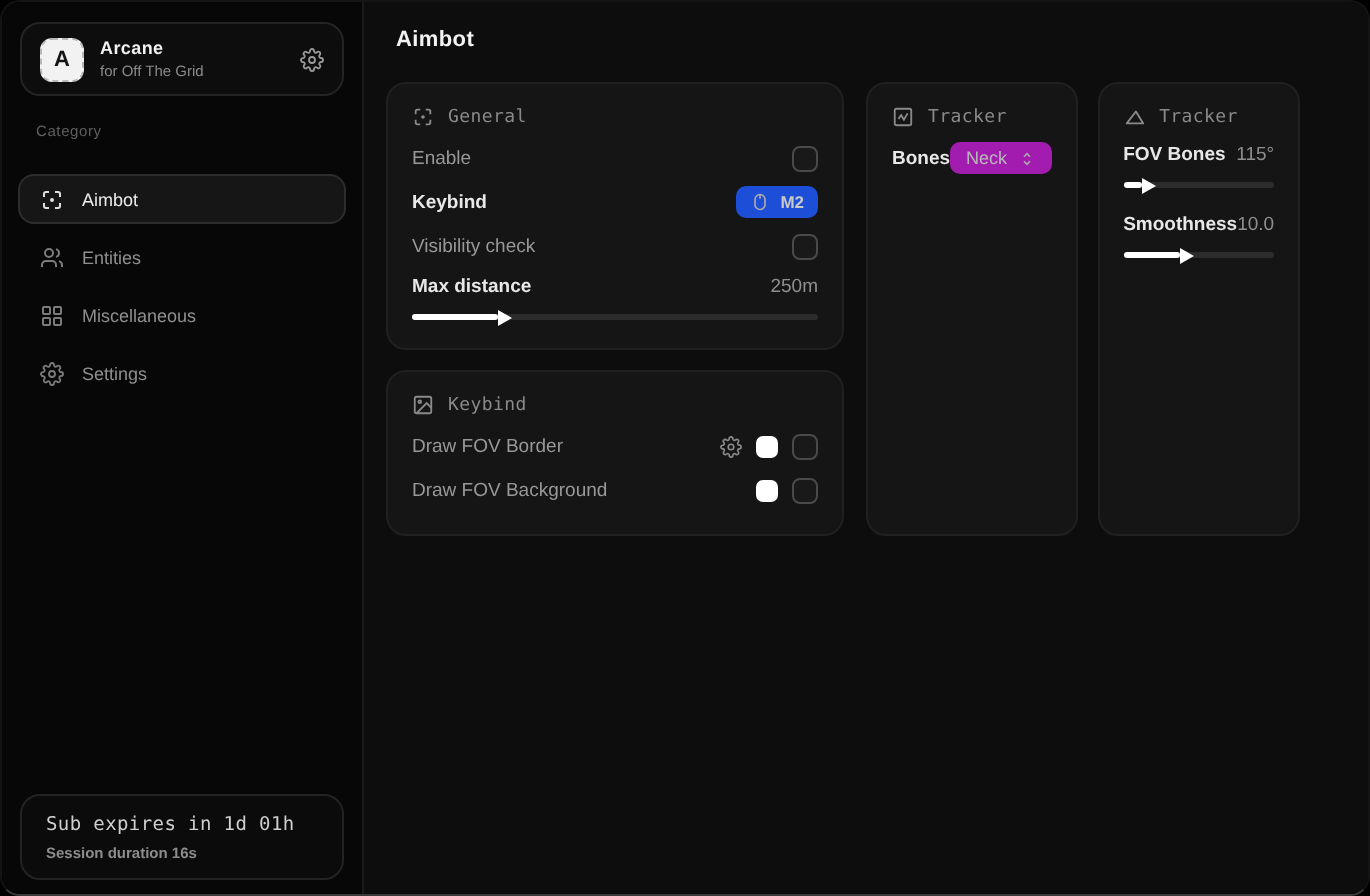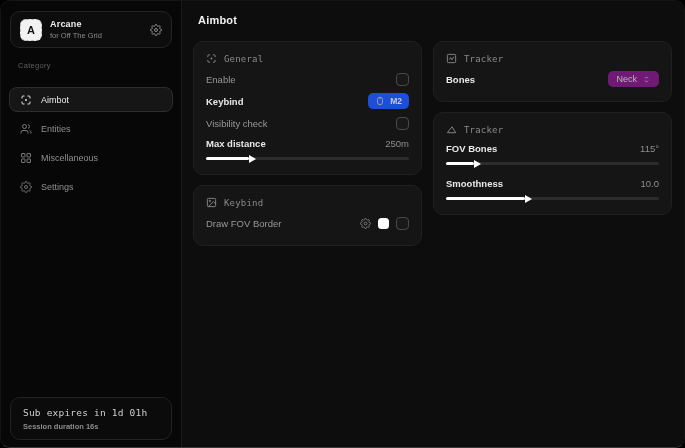--- a/index.html
+++ b/index.html
@@ -45,21 +45,21 @@
   }
   .sub-line1 { font-family:"DejaVu Sans Mono", monospace; font-size:9.5px; color:#cfcfcf; letter-spacing:.2px; }
   .sub-line2 { font-size:7.5px; font-weight:700; color:#8d8d8d; margin-top:4px; }
 
   
   .main { flex:1; position:relative; background:#0d0d0d; }
   .page-title { position:absolute; top:13px; left:16px; font-size:11px; font-weight:700; color:#f2f2f2; letter-spacing:.2px; }
 
   .columns { position:absolute; top:40px; left:11px; display:flex; gap:11px; }
   .col-left  { width:229px; display:flex; flex-direction:column; gap:10px; }
-  .col-right { width:239px; display:flex; flex-direction:column; gap:10px; }
+  .col-right { width:239px; display:flex; flex-direction:row; gap:10px; }
 
   .panel { background:#151515; border:1px solid #202020; border-radius:10px; padding:9px 12px 11px; }
   .panel-title {
     display:flex; align-items:center; gap:7px; margin:2px 0 4px;
     color:#8a8a8a; font-family:"DejaVu Sans Mono", monospace; font-size:9px; letter-spacing:.2px;
   }
   .panel-title .ico { color:#8a8a8a; display:flex; }
 
   .row { display:flex; align-items:center; justify-content:space-between; height:22px; }
   .row.slim { height:18px; }
@@ -70,21 +70,21 @@
   .checkbox { width:13px; height:13px; border:1px solid #4a4a4a; border-radius:4px; background:#191919; cursor:pointer; flex:none; }
   .swatch { width:11px; height:11px; border-radius:3.5px; cursor:pointer; flex:none; }
   .ctrls { display:flex; align-items:center; gap:7px; }
   .row-gear { color:#8a8a8a; display:flex; cursor:pointer; }
 
   .badge {
     display:flex; align-items:center; gap:5px; background:#1d4ed8; border-radius:5px;
     padding:3px 7px; color:#c8c8c8; font-size:8.5px; font-weight:600; cursor:pointer;
   }
   .badge .ico { display:flex; color:#ababab; }
-  .select-badge { background:#701a75; color:#b8b8b8; font-weight:400; font-size:9px; padding:3px 8px; }
+  .select-badge { background:#a21caf; color:#b8b8b8; font-weight:400; font-size:9px; padding:3px 8px; }
 
   .slider { position:relative; height:9px; margin-top:2px; cursor:pointer; }
   .slider .track { position:absolute; left:0; right:0; top:3px; height:3px; background:#2c2c2c; border-radius:2px; }
   .slider .fill  { position:absolute; left:0; top:3px; height:3px; background:#fff; border-radius:2px; }
   .slider .fill::after {
     content:""; position:absolute; right:-7px; top:-2.5px;
     border-left:7px solid #fff; border-top:4px solid transparent; border-bottom:4px solid transparent;
   }
   .spacer6 { height:6px; }
 </style>
@@ -229,20 +229,27 @@
                 <svg width="11" height="11" viewBox="0 0 24 24" fill="none" stroke="currentColor" stroke-width="1.8">
                     <circle cx="12" cy="12" r="3"></circle>
                     <path d="M19.4 15a1.65 1.65 0 0 0 .33 1.82l.06.06a2 2 0 1 1-2.83 2.83l-.06-.06a1.65 1.65 0 0 0-1.82-.33 1.65 1.65 0 0 0-1 1.51V21a2 2 0 1 1-4 0v-.09A1.65 1.65 0 0 0 9 19.4a1.65 1.65 0 0 0-1.82.33l-.06.06a2 2 0 1 1-2.83-2.83l.06-.06a1.65 1.65 0 0 0 .33-1.82 1.65 1.65 0 0 0-1.51-1H3a2 2 0 1 1 0-4h.09A1.65 1.65 0 0 0 4.6 9a1.65 1.65 0 0 0-.33-1.82l-.06-.06a2 2 0 1 1 2.83-2.83l.06.06a1.65 1.65 0 0 0 1.82.33H9a1.65 1.65 0 0 0 1-1.51V3a2 2 0 1 1 4 0v.09a1.65 1.65 0 0 0 1 1.51 1.65 1.65 0 0 0 1.82-.33l.06-.06a2 2 0 1 1 2.83 2.83l-.06.06a1.65 1.65 0 0 0-.33 1.82V9a1.65 1.65 0 0 0 1.51 1H21a2 2 0 1 1 0 4h-.09a1.65 1.65 0 0 0-1.51 1z"></path>
                   </svg>
               </span>
               <span class="swatch" style="background: rgb(255, 255, 255);"></span>
               <span class="checkbox"></span>
             </span>
           </div>
 
+          <div class="row">
+            <span class="lbl-muted">Draw FOV Background</span>
+            <span class="ctrls">
+              <span class="swatch" style="background: rgb(255, 255, 255);"></span>
+              <span class="checkbox"></span>
+            </span>
+          </div>
         </div>
       </div>
 
       <div class="col-right">
 
         <div class="panel">
           <div class="panel-title">
             <span class="ico">
               <svg width="11" height="11" viewBox="0 0 24 24" fill="none" stroke="currentColor" stroke-width="2">
                   <rect x="3" y="3" width="18" height="18" rx="2"></rect>

